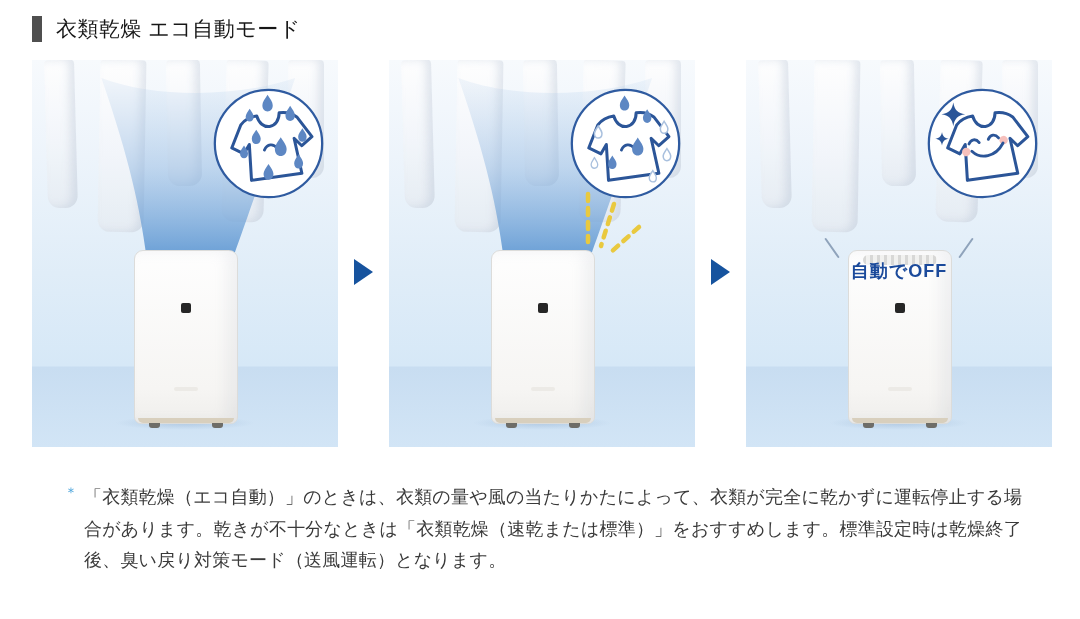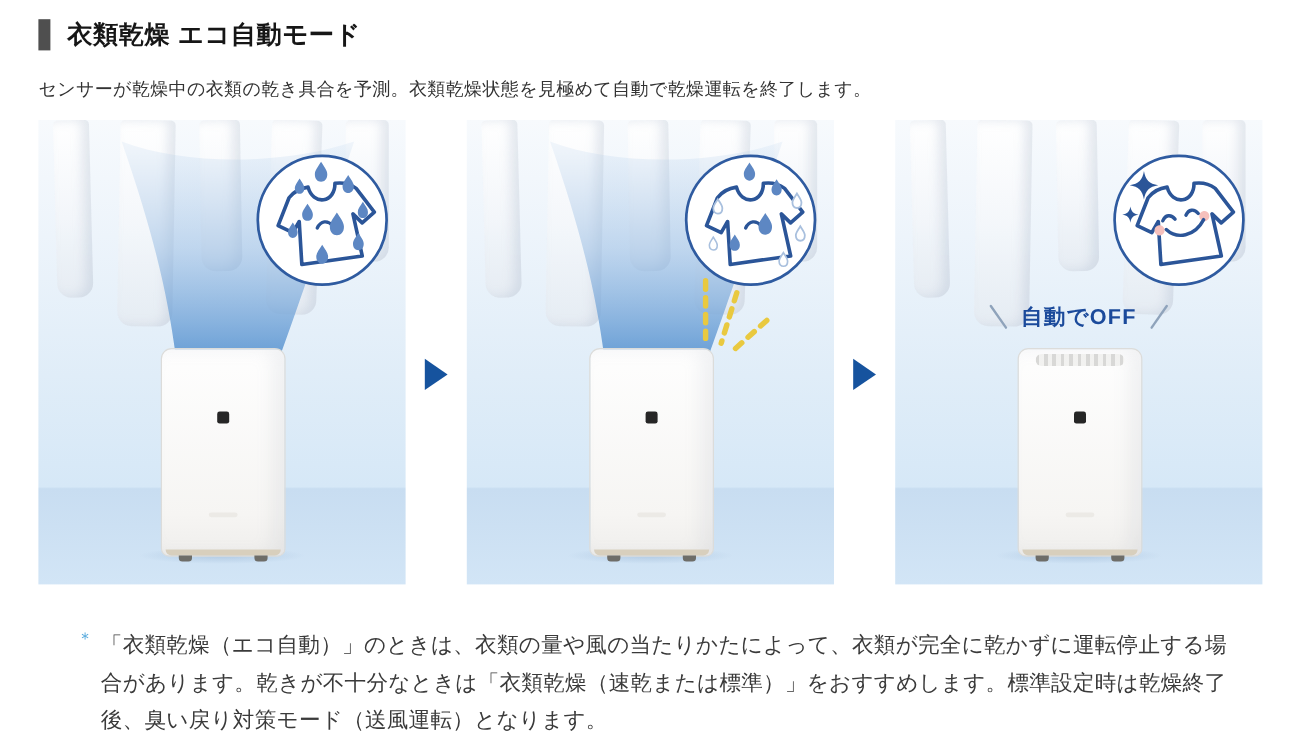--- a/index.html
+++ b/index.html
@@ -6,21 +6,21 @@
   body{
     width:1080px;height:619px;overflow:hidden;background:#ffffff;
     font-family:"Liberation Sans","DejaVu Sans",sans-serif;
     -webkit-font-smoothing:antialiased;
   }
   .wrap{padding:14px 28px 0 32px;}
 
   
   .header{display:flex;align-items:center;height:30px;}
   .title-bar{width:10px;height:26px;background:#4f4f4f;margin-right:14px;flex:0 0 auto;}
-  .title{font-size:21px;font-weight:bold;color:#161616;letter-spacing:.5px;}
+  .title{font-size:21px;font-weight:normal;color:#161616;letter-spacing:.5px;}
 
   
   .intro{margin-top:21px;font-size:15px;color:#333;letter-spacing:.3px;}
 
   
   .steps{display:flex;margin-top:16px;align-items:flex-start;}
   .step{flex:1 1 0;min-width:0;}
   .panel{position:relative;height:387px;overflow:hidden;
     background:linear-gradient(180deg,#f7fafd 0%,#edf4fb 25%,#e0edf8 55%,#d6e8f7 79%,#c8ddf1 79.4%,#d2e5f6 100%);}
   .arrowcol{flex:0 0 51px;display:flex;justify-content:center;}
@@ -56,42 +56,41 @@
   .device .grille{position:absolute;top:4px;left:14px;right:14px;height:10px;border-radius:5px;opacity:.8;
     background:repeating-linear-gradient(90deg,#cfcfcd 0 3px,#efefed 3px 7px);}
   .floor-shadow{position:absolute;top:356px;left:50%;margin-left:-70px;width:140px;height:14px;z-index:2;
     background:radial-gradient(ellipse at center,rgba(110,145,185,0.30) 0%,rgba(110,145,185,0) 70%);}
 
   
   .off-row{position:absolute;top:152px;left:0;right:0;display:flex;align-items:center;justify-content:center;gap:18px;z-index:4;}
   .off-slash{width:2px;height:24px;background:#8fa3bb;border-radius:1px;}
   .off-slash.l{transform:rotate(-35deg);}
   .off-slash.r{transform:rotate(35deg);}
-  .off-text{font-size:18px;font-weight:bold;color:#1b4a9b;letter-spacing:1px;}
+  .off-text{font-size:18px;font-weight:bold;color:#1b4a9b;letter-spacing:1px;margin-top:47px;}
 
   
   .caption{margin-top:23px;font-size:16px;color:#333;letter-spacing:.3px;}
   .cap-marker{color:#45a5e0;font-size:13px;vertical-align:5px;margin-left:2px;}
 
   
   .footnote{display:grid;grid-template-columns:20px 1fr;margin:35px 26px 0 32px;}
   .fn-marker{color:#55a9dd;font-size:14px;padding-top:2px;}
   .fn-text{font-size:18px;color:#3a3a3a;line-height:1.75;letter-spacing:.2px;}
 </style>
 </head>
 <body>
 
 <div class="wrap">
 
   <div class="header">
     <div class="title-bar"></div>
     <div class="title">衣類乾燥 エコ自動モード</div>
   </div>
 
-  <div class="intro">センサーが乾燥中の衣類の乾き具合を予測。衣類乾燥状態を見極めて自動で乾燥運転を終了します。</div>
 
   <div class="steps">
 
     <div class="step">
       <div class="panel">
         <div class="clothes">
           <div class="cloth"></div>
             <div class="cloth"></div>
           <div class="cloth"></div>
             <div class="cloth"></div>

